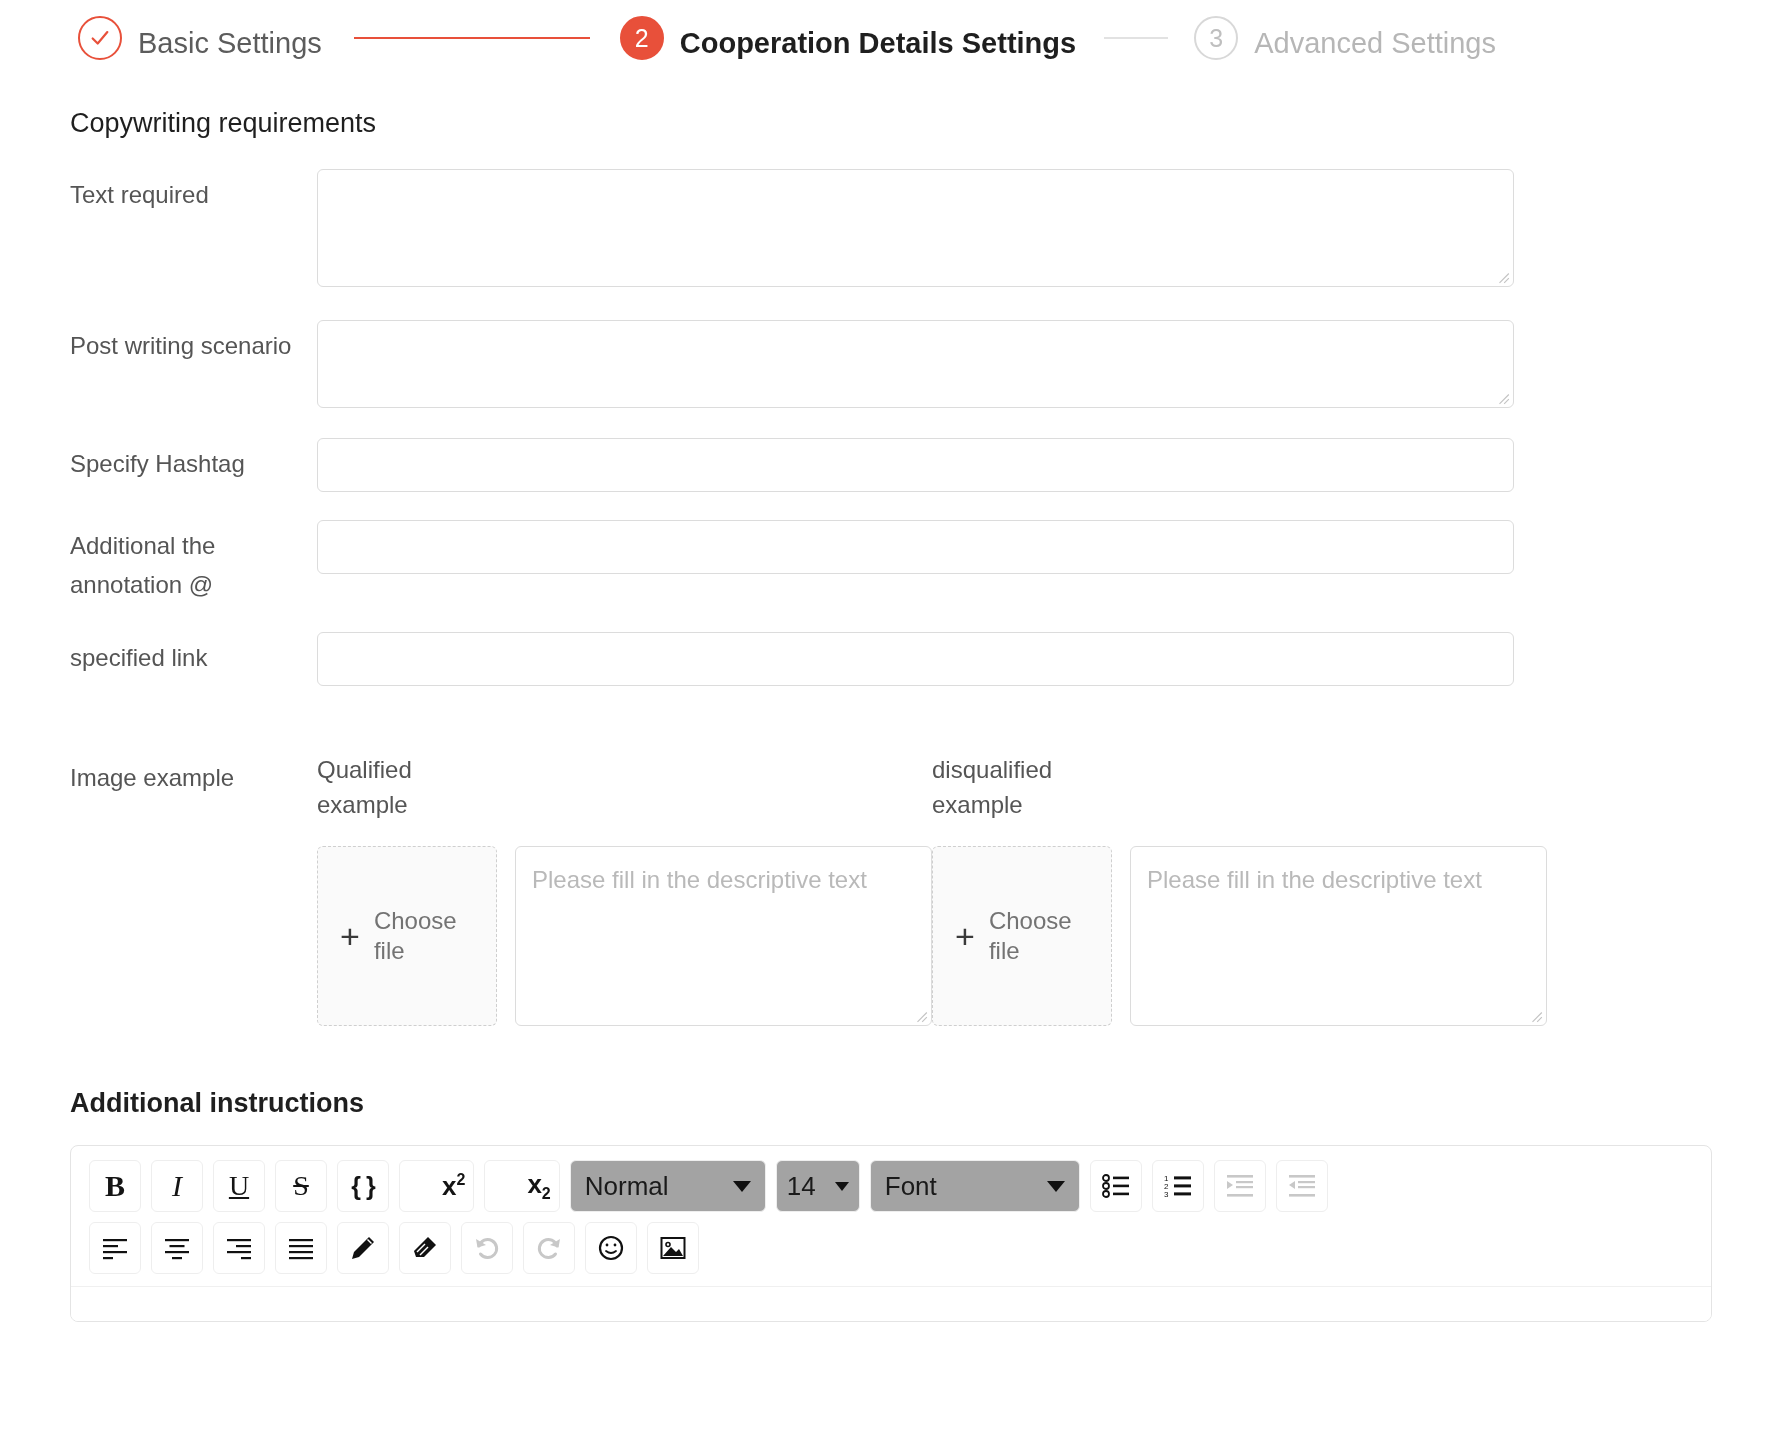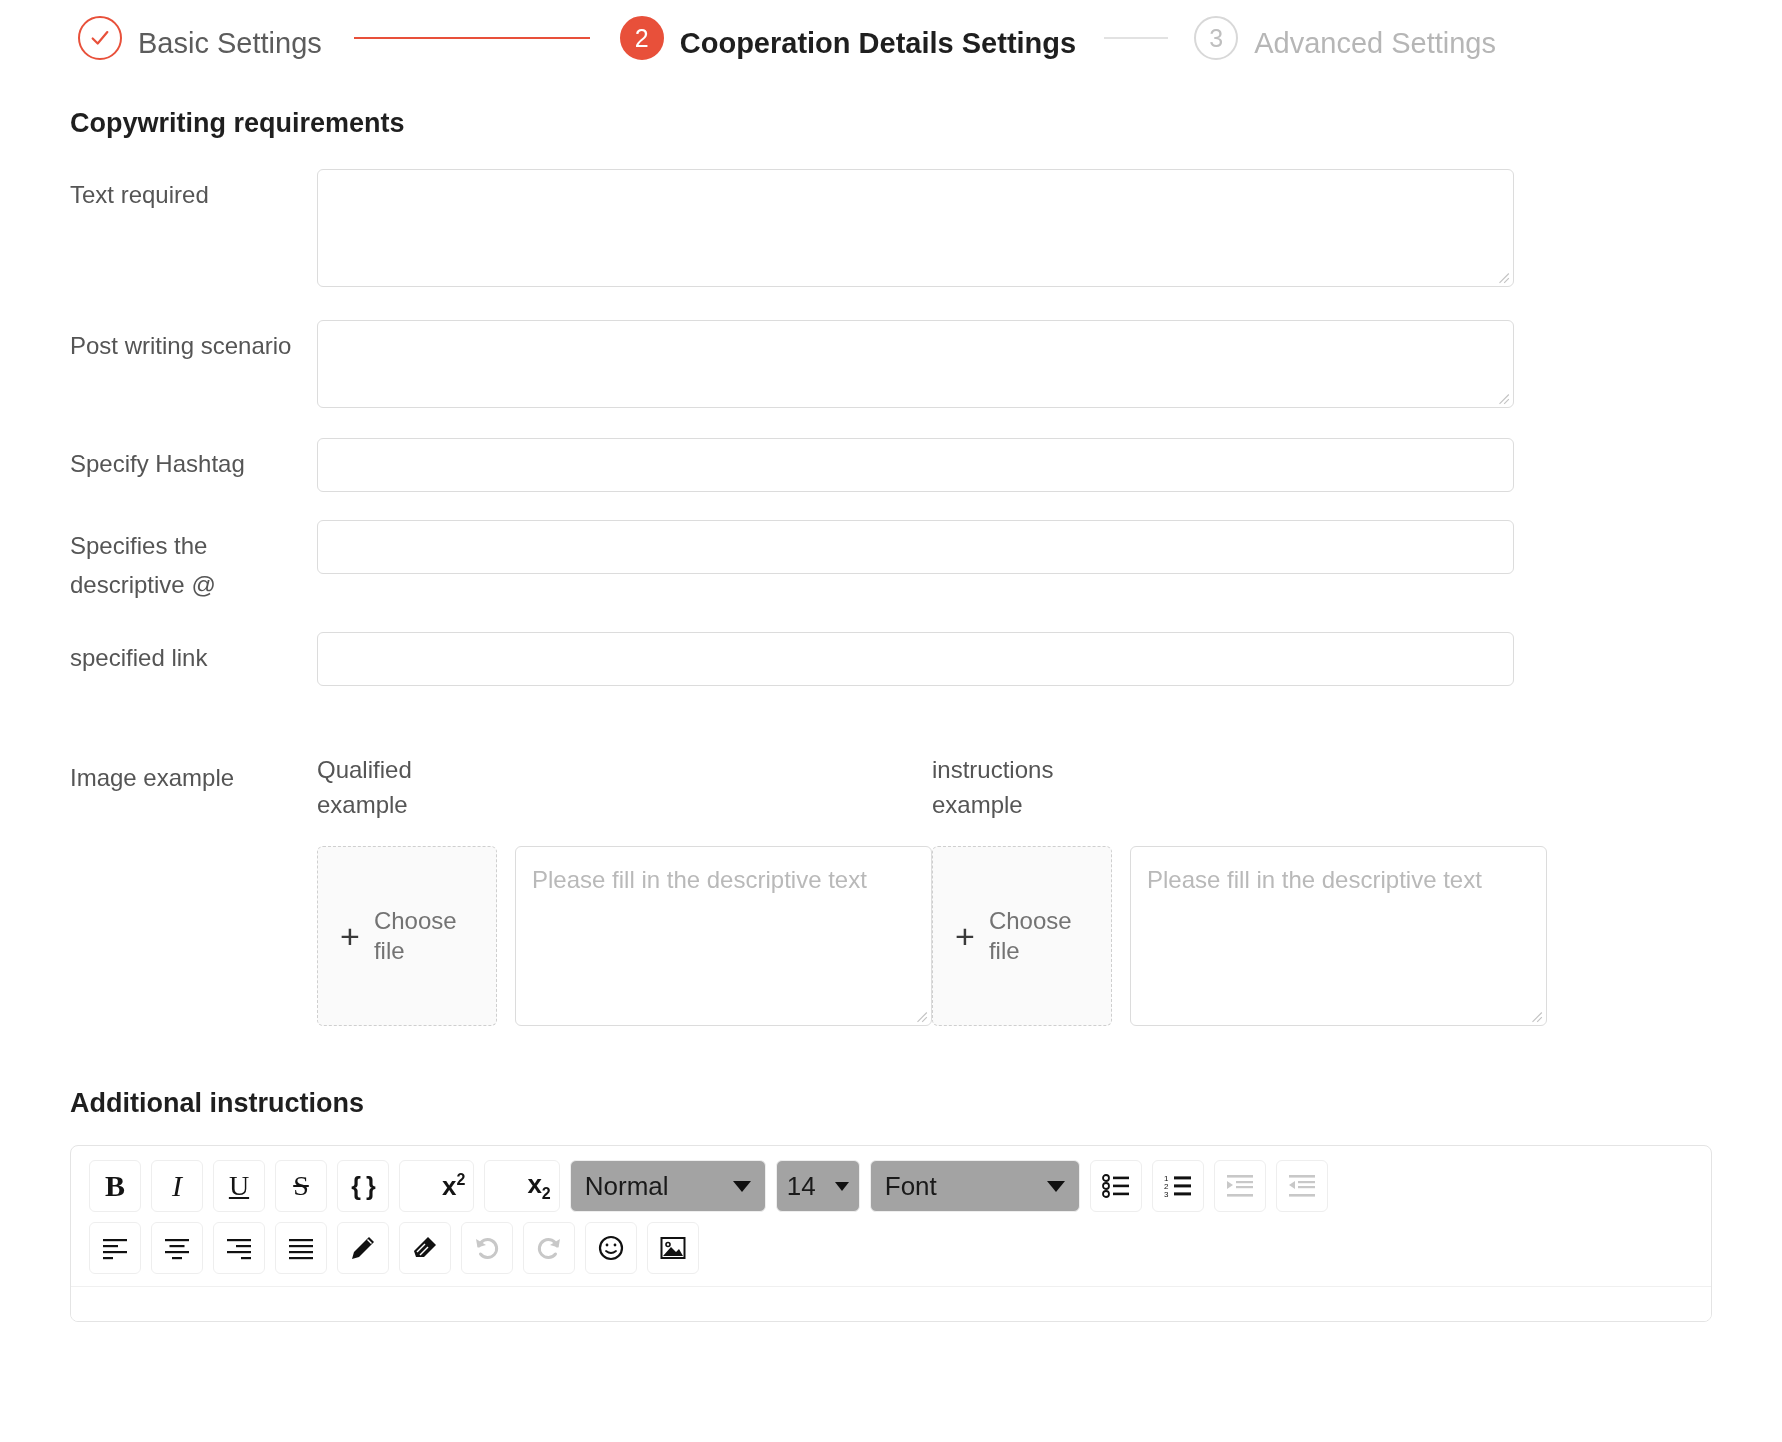--- a/index.html
+++ b/index.html
@@ -71,21 +71,21 @@
   .step-line.l2 { width: 64px;  background: #e2e2e2; margin: 0 26px 0 28px; }
   .check {
     display: block;
     width: 22px;
     height: 22px;
   }
 
   
   .section-title {
     font-size: 27px;
-    font-weight: bold;
+    font-weight: normal;
     color: #1f1f1f;
     margin: 32px 0 0 70px;
   }
 
   
   .form {
     margin-top: 30px;
   }
   .row {
     display: flex;
@@ -359,21 +359,21 @@
   <div class="row">
     <div class="row-label">Specify Hashtag</div>
     <div class="field">
       <input class="inp" type="text" placeholder="" style="">
     </div>
   </div>
 
   <div class="row-gap-3"></div>
 
   <div class="row">
-    <div class="row-label">Specifies the descriptive @</div>
+    <div class="row-label">Additional the annotation @</div>
     <div class="field">
       <input class="inp" type="text" placeholder="" style="">
     </div>
   </div>
 
   <div class="row-gap-4"></div>
 
   <div class="row">
     <div class="row-label">specified link</div>
     <div class="field">
@@ -398,21 +398,21 @@
           <div class="grip-wrap" style="flex:1 1 auto; display:flex;">
             <textarea class="desc-ta" placeholder="Please fill in the descriptive text" style=""></textarea>
             <svg class="grip" viewBox="0 0 12 12">
               <path d="M11 3 L3 11 M11 7 L7 11" stroke="#c4c4c4" stroke-width="1" fill="none"></path>
             </svg>
           </div>
         </div>
       </div>
 
       <div class="example-col right">
-        <div class="example-title">instructions example</div>
+        <div class="example-title">disqualified example</div>
         <div class="example-body">
           <div class="upload">
             <div class="upload-inner">
               <span class="plus">+</span>
               <span class="upload-text">Choose file</span>
             </div>
           </div>
           <div class="grip-wrap" style="flex:1 1 auto; display:flex;">
             <textarea class="desc-ta" placeholder="Please fill in the descriptive text" style=""></textarea>
             <svg class="grip" viewBox="0 0 12 12">

